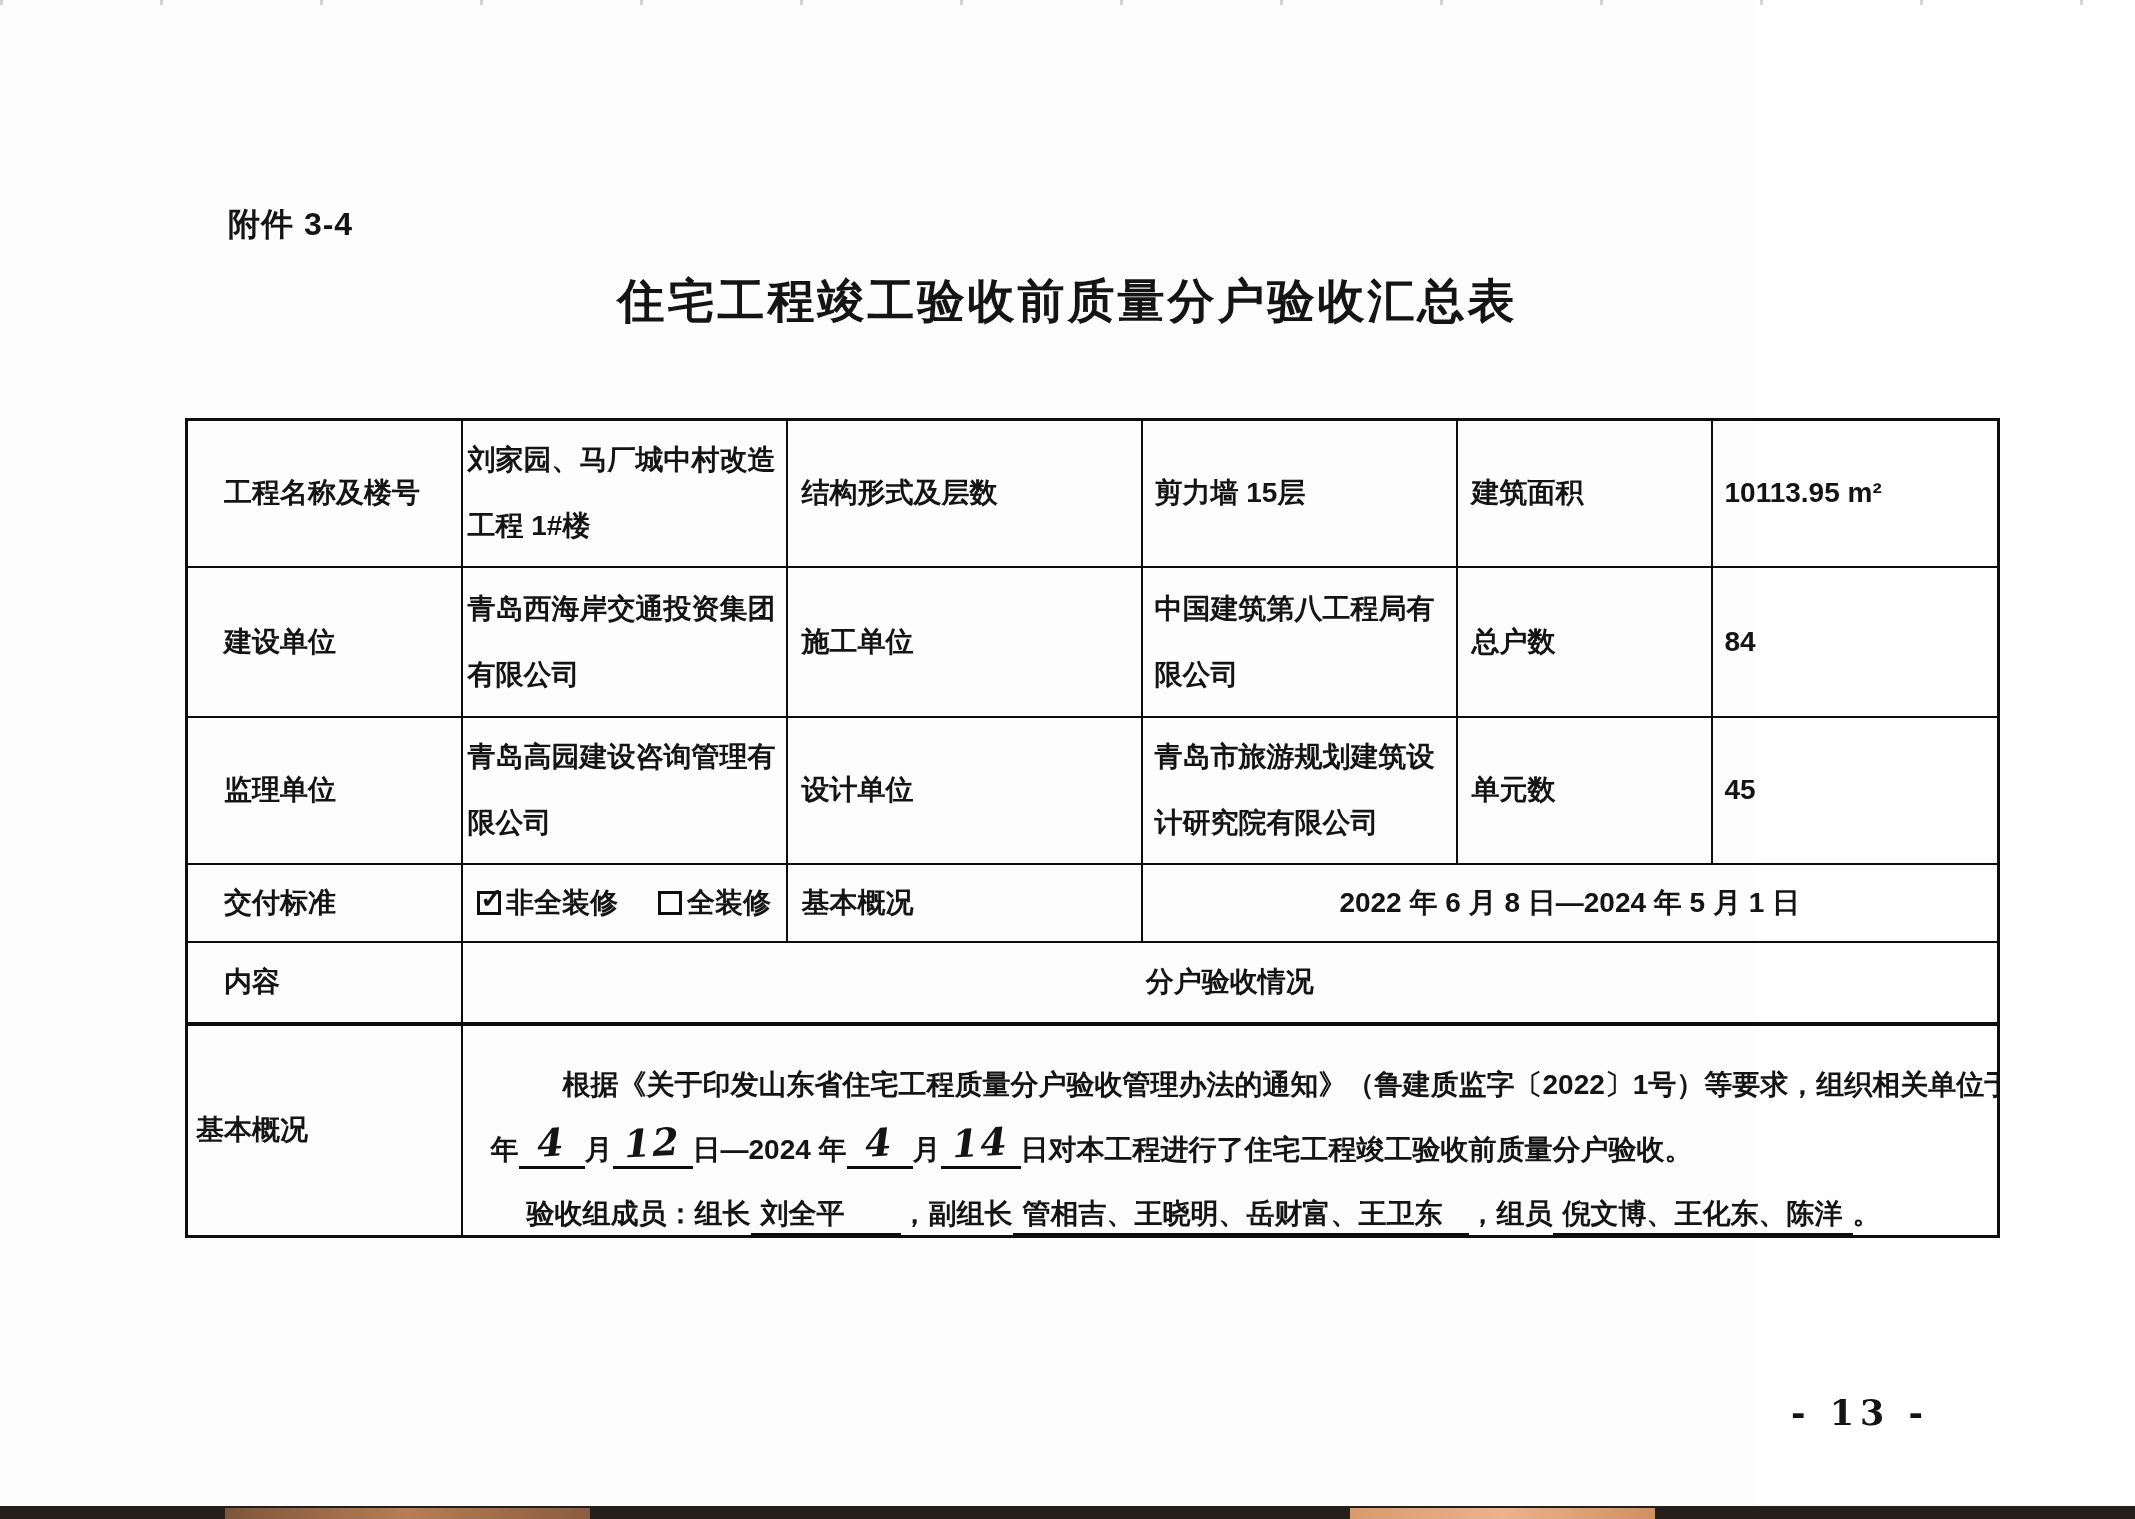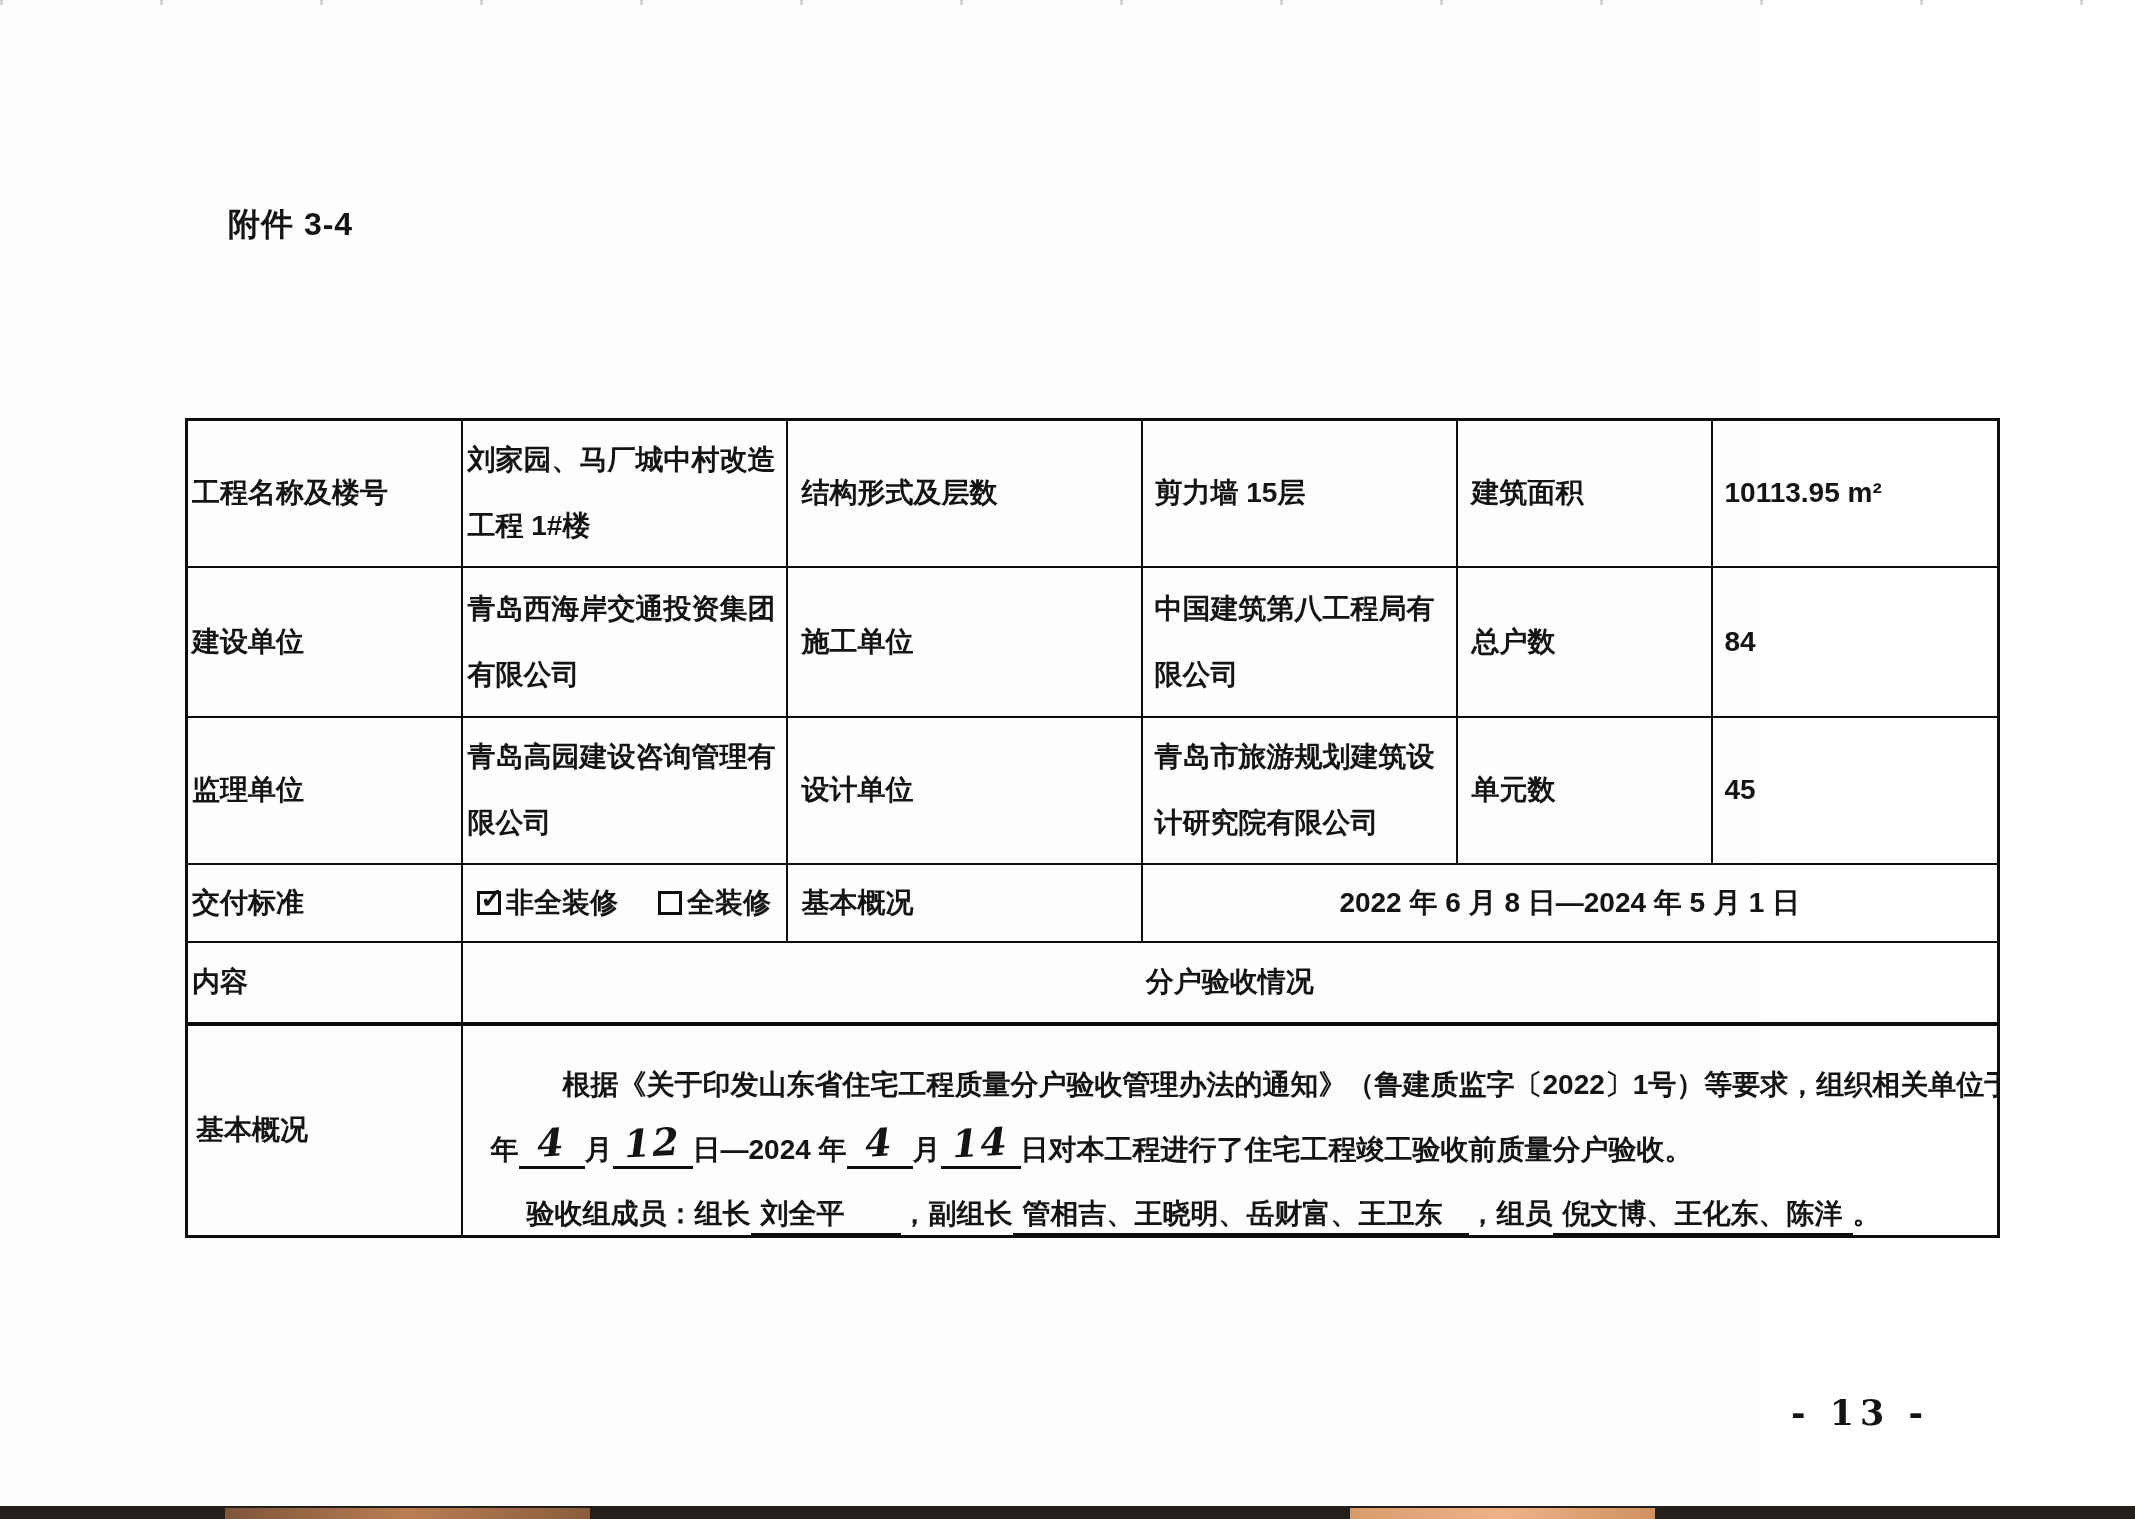--- a/index.html
+++ b/index.html
@@ -10,21 +10,21 @@
   .attachment { position:absolute; left:228px; top:203px; font-size:32px; font-weight:bold; letter-spacing:1px; }
   .doc-title { position:absolute; left:0; top:270px; width:2135px; text-align:center;
                font-size:47px; font-weight:bold; letter-spacing:3px; }
 
   table.main { position:absolute; left:185px; top:418px; border-collapse:collapse; table-layout:fixed;
                width:1812px; }
   table.main td { border:2px solid #0d0d0d; font-size:28px; font-weight:bold; vertical-align:middle;
                   overflow:hidden; }
   table.main { border:3px solid #0d0d0d; }
 
-  td.lbl   { padding-left:4px; }
+  td.lbl   { padding-left:36px; }
   td.lbl3  { padding-left:14px; }
   td.val2  { padding:0 5px; line-height:2.35; }
   td.val4  { padding:0 6px 0 12px; line-height:2.35; }
   td.val6  { padding-left:12px; }
 
   tr.r1 { height:147px; } tr.r2 { height:150px; } tr.r3 { height:147px; }
   tr.r4 { height:78px; }  tr.r5 { height:82px; }  tr.r6 { height:213px; }
 
   tr.r4 td { line-height:1.2; }
   td.date-cell { text-align:center; font-size:28px; }
@@ -64,20 +64,21 @@
     background:linear-gradient(90deg,#d99a6c,#eeb289,#d0905f); }
 </style>
 </head>
 <body>
 
 <div class="page">
 
   <div class="artifact-top"></div>
 
   <div class="attachment">附件 3-4</div>
+  <div class="doc-title">住宅工程竣工验收前质量分户验收汇总表</div>
 
   <table class="main">
     <colgroup>
       <col style="width:275px">
         <col style="width:325px">
         <col style="width:355px">
       <col style="width:315px">
         <col style="width:255px">
         <col style="width:287px">
     </colgroup>

